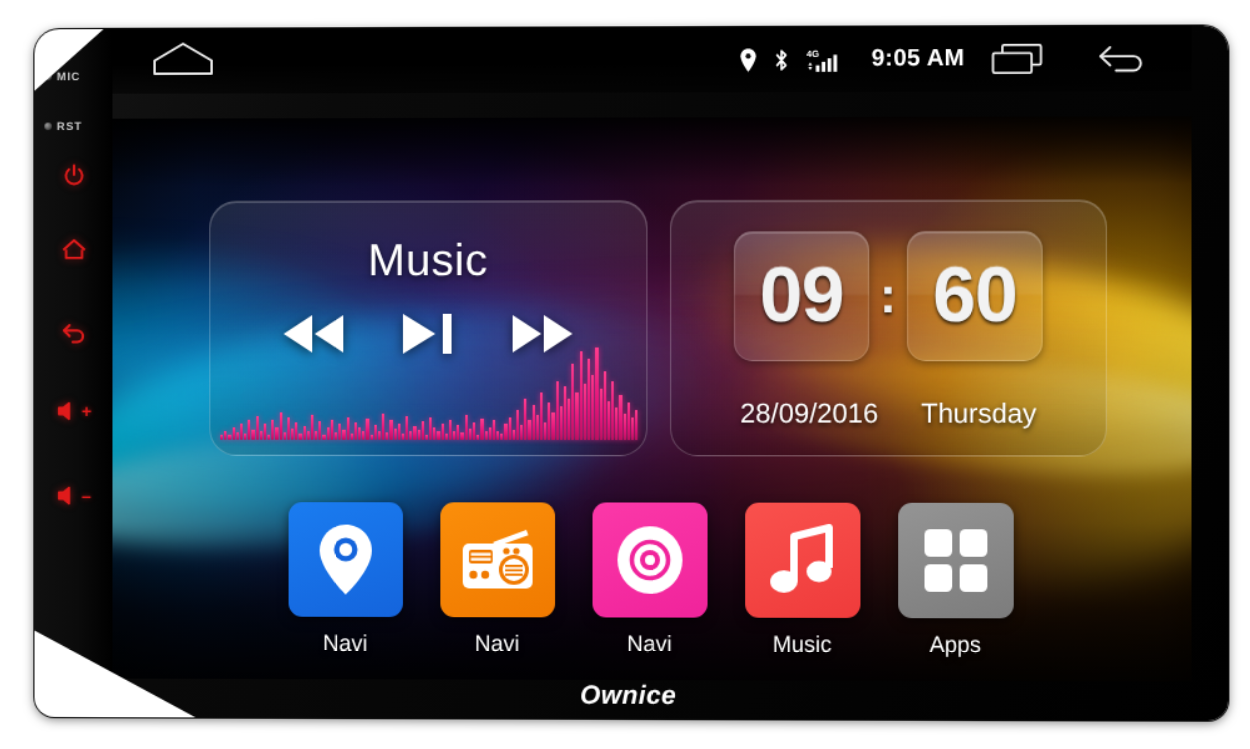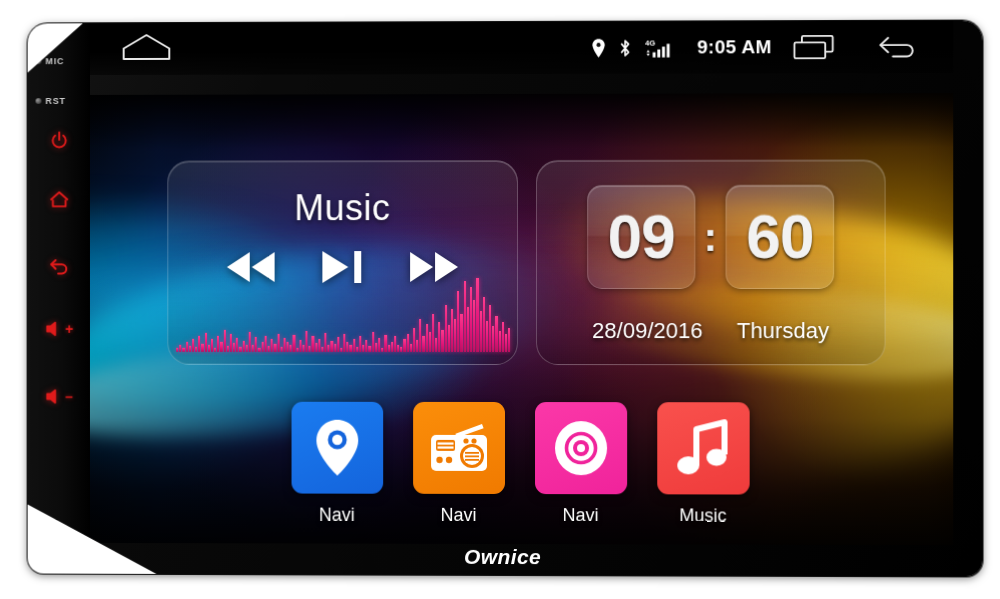--- a/index.html
+++ b/index.html
@@ -584,20 +584,33 @@
             <span style="display: flex;">
               <svg width="54" height="58" viewBox="0 0 54 58">
                 <path d="M20 46V10L48 3v32" fill="none" stroke="#fff" stroke-width="6" stroke-linejoin="round"></path>
                 <ellipse cx="12" cy="46" rx="11" ry="9" fill="#fff"></ellipse>
                 <ellipse cx="40" cy="38" rx="10" ry="8.5" fill="#fff"></ellipse>
               </svg>
             </span>
           </div>
           <div class="app-label">Music</div>
         </div>
+        <div class="app">
+          <div class="app-tile" style="background: linear-gradient(160deg, rgb(148, 148, 148), rgb(124, 124, 124));">
+            <span style="display: flex;">
+              <svg width="52" height="52" viewBox="0 0 52 52">
+                <rect x="1" y="1" width="22" height="22" rx="4.5" fill="#fff"></rect>
+                <rect x="29" y="1" width="22" height="22" rx="4.5" fill="#fff"></rect>
+                <rect x="1" y="29" width="22" height="22" rx="4.5" fill="#fff"></rect>
+                <rect x="29" y="29" width="22" height="22" rx="4.5" fill="#fff"></rect>
+              </svg>
+            </span>
+          </div>
+          <div class="app-label">Apps</div>
+        </div>
       </div>
   </div>
 
   <div id="brand">Ownice</div>
 
   <div id="device-bottom-taper"></div>
   <div id="device-top-taper"></div>
 </div>
 
 </body></html>

